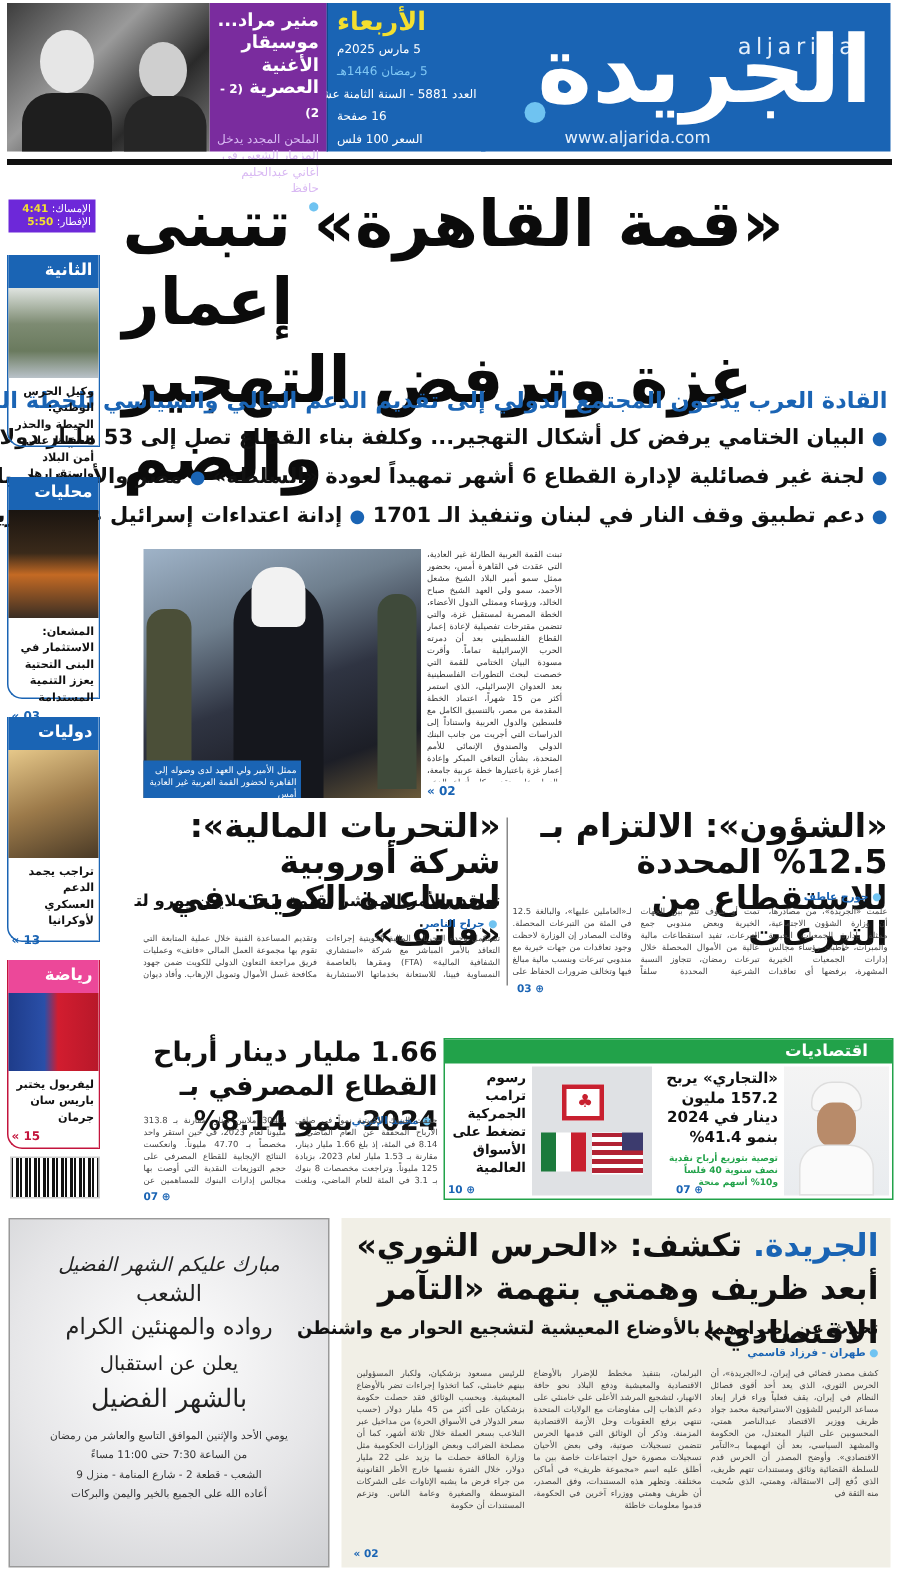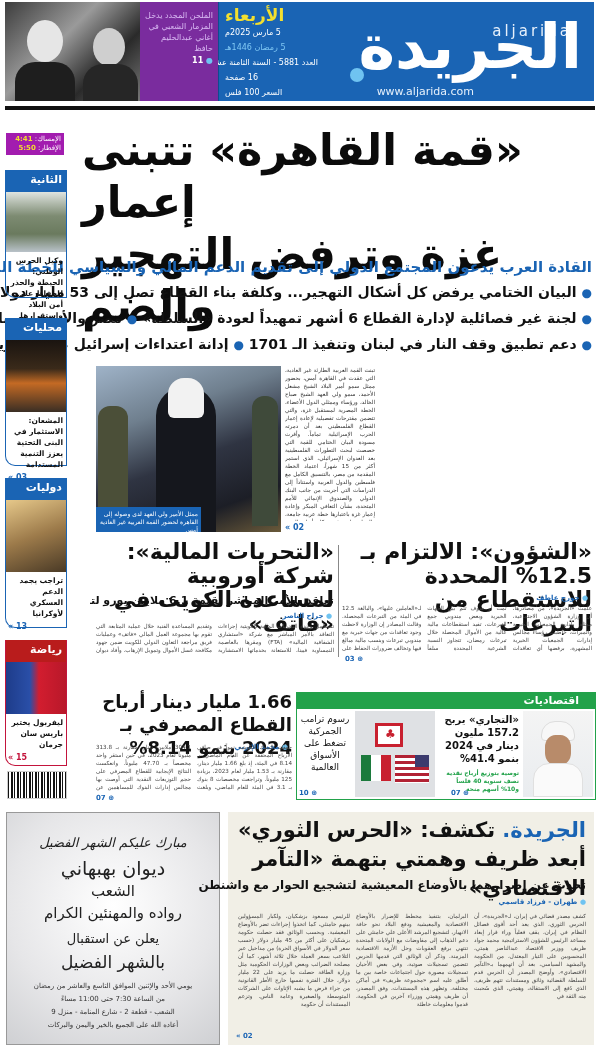--- a/index.html
+++ b/index.html
@@ -18,32 +18,32 @@
 #date-block .hijri{color:#7fc7f4}
 #teaser{left:140px;top:2px;width:78px;height:99px;background:#7a2c9e;color:#fff;padding:4px 5px;text-align:right}
 #teaser-title{font-size:12px;font-weight:bold;line-height:15px}
 #teaser-title small{font-size:8px}
 #teaser-sub{font-size:8px;line-height:11px;color:#d9b9f3;margin-top:4px}
 #teaser-page{font-size:8px;font-weight:bold;margin-top:2px}
 #teaser-photo{left:5px;top:2px;width:135px;height:99px;background:linear-gradient(135deg,#3d3d3d,#9a9a9a 40%,#2a2a2a 70%,#777);}
 .face{position:absolute;border-radius:50%;background:#d9d9d9}
 #rule{left:5px;top:106px;width:590px;height:4px;background:#111}
 
-#ramadan-box{left:6px;top:133px;width:58px;height:22px;background:#a21caf;color:#fff;font-size:7px;padding:2px 3px;line-height:9px}
+#ramadan-box{left:6px;top:133px;width:58px;height:22px;background:#6d28d9;color:#fff;font-size:7px;padding:2px 3px;line-height:9px}
 #ramadan-box b{color:#f3df2f}
 
 #headline{right:8px;top:124px;width:510px;text-align:left;font-size:43px;font-weight:bold;line-height:52px;letter-spacing:-1px;color:#0b0b0b}
 #subhead{right:8px;top:258px;width:520px;font-size:15px;font-weight:bold;color:#1a64b4;text-align:right;white-space:nowrap}
 .bullet-line{right:8px;width:520px;font-size:14px;font-weight:bold;text-align:right;white-space:nowrap;color:#111}
 .dot{color:#1a64b4;font-size:12px}
 
 .side-card{left:5px;width:62px;border:1px solid #1a64b4;border-top:none;border-radius:0 0 0 10px;}
 .side-card.red{border-color:#c3143c}
 .side-head{height:22px;background:#1a64b4;color:#fff;font-size:11px;font-weight:bold;text-align:right;padding:3px 4px}
-.side-head.red{background:#b91c1c}
+.side-head.red{background:#ec4899}
 .side-img{height:60px}
 .side-text{font-size:7.5px;font-weight:bold;line-height:11px;padding:3px 3px;text-align:right}
 .side-page{font-size:8px;font-weight:bold;color:#1a64b4;text-align:left;padding-left:2px;direction:ltr}
 .side-page.red{color:#c3143c}
 #barcode{left:7px;top:771px;width:60px;height:28px;background:repeating-linear-gradient(90deg,#111 0 1px,#fff 1px 3px,#111 3px 5px,#fff 5px 6px);border:1px solid #ccc}
 
 #lead-photo{left:96px;top:366px;width:185px;height:166px;background:linear-gradient(160deg,#9fb3c8 0%,#6f7f8e 30%,#2f3442 55%,#1c1e26 80%,#6a5a3a);}
 #lead-caption{left:96px;top:507px;width:105px;height:25px;background:#1a64b4;color:#fff;font-size:6px;line-height:8px;padding:3px;text-align:right}
 #lead-text{left:285px;top:366px;width:90px;font-size:5.6px;line-height:8px;color:#333;text-align:justify}
 #lead-page{left:285px;top:523px;font-size:8px;font-weight:bold;color:#1a64b4;direction:ltr}
@@ -56,21 +56,21 @@
 .byline::before{content:"● ";color:#6fc3f1}
 .col-text{font-size:5.6px;line-height:8px;color:#444;text-align:justify}
 .pg{font-size:7px;font-weight:bold;color:#1a64b4;direction:ltr}
 
 #econ{left:296px;top:692px;width:300px;height:108px;border:1.5px solid #22a24a}
 #econ-head{position:absolute;right:0;top:0;width:100%;height:16px;background:#22a24a;color:#fff;font-size:11px;font-weight:bold;padding:1px 16px;text-align:right}
 #econ-photo{position:absolute;right:2px;top:18px;width:70px;height:86px;background:linear-gradient(#f4f4f4,#e9ecef);}
 #econ-text1{position:absolute;right:76px;top:20px;width:82px;font-size:10px;font-weight:bold;line-height:13px;text-align:right}
 #econ-text1-sub{position:absolute;right:76px;top:76px;width:82px;font-size:6px;font-weight:bold;color:#22a24a;line-height:8px;text-align:right}
 #econ-img{position:absolute;right:160px;top:18px;width:80px;height:86px;background:#dfe1e4}
-#econ-text2{position:absolute;right:244px;top:20px;width:52px;font-size:9px;font-weight:normal;line-height:12px;text-align:center}
+#econ-text2{position:absolute;right:244px;top:20px;width:52px;font-size:9px;font-weight:bold;line-height:12px;text-align:right}
 
 #ad{left:6px;top:812px;width:214px;height:233px;border:1px solid #999;background:radial-gradient(circle at 50% 40%,#fff,#e6e6e8 60%,#cfd0d3);text-align:center;color:#222;padding-top:22px}
 #ad .calli{font-family:"DejaVu Serif",serif;font-style:italic;font-size:13px}
 #ad .big{font-size:19px;line-height:24px}
 #ad .mid{font-size:15px;line-height:22px}
 #ad .sm{font-size:7px;line-height:13px;color:#333}
 #iran{left:228px;top:812px;width:366px;height:233px;background:#f1efe6}
 #iran-head{position:absolute;right:8px;top:4px;width:354px;font-size:21px;font-weight:bold;line-height:29px;text-align:right}
 #iran-head .brand{color:#1a64b4}
 #iran-kicker{position:absolute;right:8px;top:66px;font-size:12px;font-weight:bold;white-space:nowrap}
@@ -89,20 +89,25 @@
   </div>
   <div id="date-block" class="abs">
     <div id="day">الأربعاء</div>
     <div class="l">5 مارس 2025م</div>
     <div class="l hijri">5 رمضان 1446هـ</div>
     <div class="l">العدد 5881 - السنة الثامنة عشرة</div>
     <div class="l">16 صفحة</div>
     <div class="l">السعر 100 فلس</div>
   </div>
   <div id="teaser" class="abs">
+    <div id="teaser-title">
+      <div>منير مراد...</div>
+      <div>موسيقار الأغنية</div>
+      <div><span>العصرية</span> <small>(2 - 2)</small></div>
+    </div>
     <div id="teaser-sub">الملحن المجدد يدخل المزمار الشعبي في أغاني عبدالحليم حافظ</div>
     <div id="teaser-page"><span style="color:#6fc3f1">●</span> <span>11</span></div>
   </div>
   <div id="teaser-photo" class="abs">
     <div class="face" style="left:22px;top:18px;width:36px;height:42px;background:#e6e6e6"></div>
     <div class="face" style="left:88px;top:26px;width:32px;height:38px;background:#cfcfcf"></div>
     <div class="abs" style="left:10px;top:60px;width:60px;height:39px;background:#1e1e1e;border-radius:20px 20px 0 0"></div>
     <div class="abs" style="left:78px;top:62px;width:55px;height:37px;background:#262626;border-radius:20px 20px 0 0"></div>
   </div>
 </div>
@@ -199,21 +204,20 @@
     <div class="abs" style="left:40px;top:44px;width:34px;height:28px;background:repeating-linear-gradient(#b22234 0 3px,#fff 3px 6px)">
         <div style="width:14px;height:12px;background:#3c3b6e"></div>
       </div>
   </div>
   <div id="econ-text2">رسوم ترامب الجمركية تضغط على الأسواق العالمية</div>
   <div class="abs pg" style="left:2px;top:96px"><span>10</span> ⊕</div>
 </div>
 
 <div id="ad" class="abs">
   <div class="calli">مبارك عليكم الشهر الفضيل</div>
-  <div class="big" style="margin-top:6px">ديوان بهبهاني</div>
   <div class="mid">الشعب</div>
   <div class="mid">رواده والمهنئين الكرام</div>
   <div class="mid" style="font-size:13px;margin-top:4px">يعلن عن استقبال</div>
   <div class="big" style="font-size:17px">بالشهر الفضيل</div>
   <div class="sm" style="margin-top:6px">يومي الأحد والإثنين الموافق التاسع والعاشر من رمضان</div>
   <div class="sm">من الساعة 7:30 حتى 11:00 مساءً</div>
   <div class="sm">الشعب - قطعة 2 - شارع المنامة - منزل 9</div>
   <div class="sm">أعاده الله على الجميع بالخير واليمن والبركات</div>
 </div>
 

